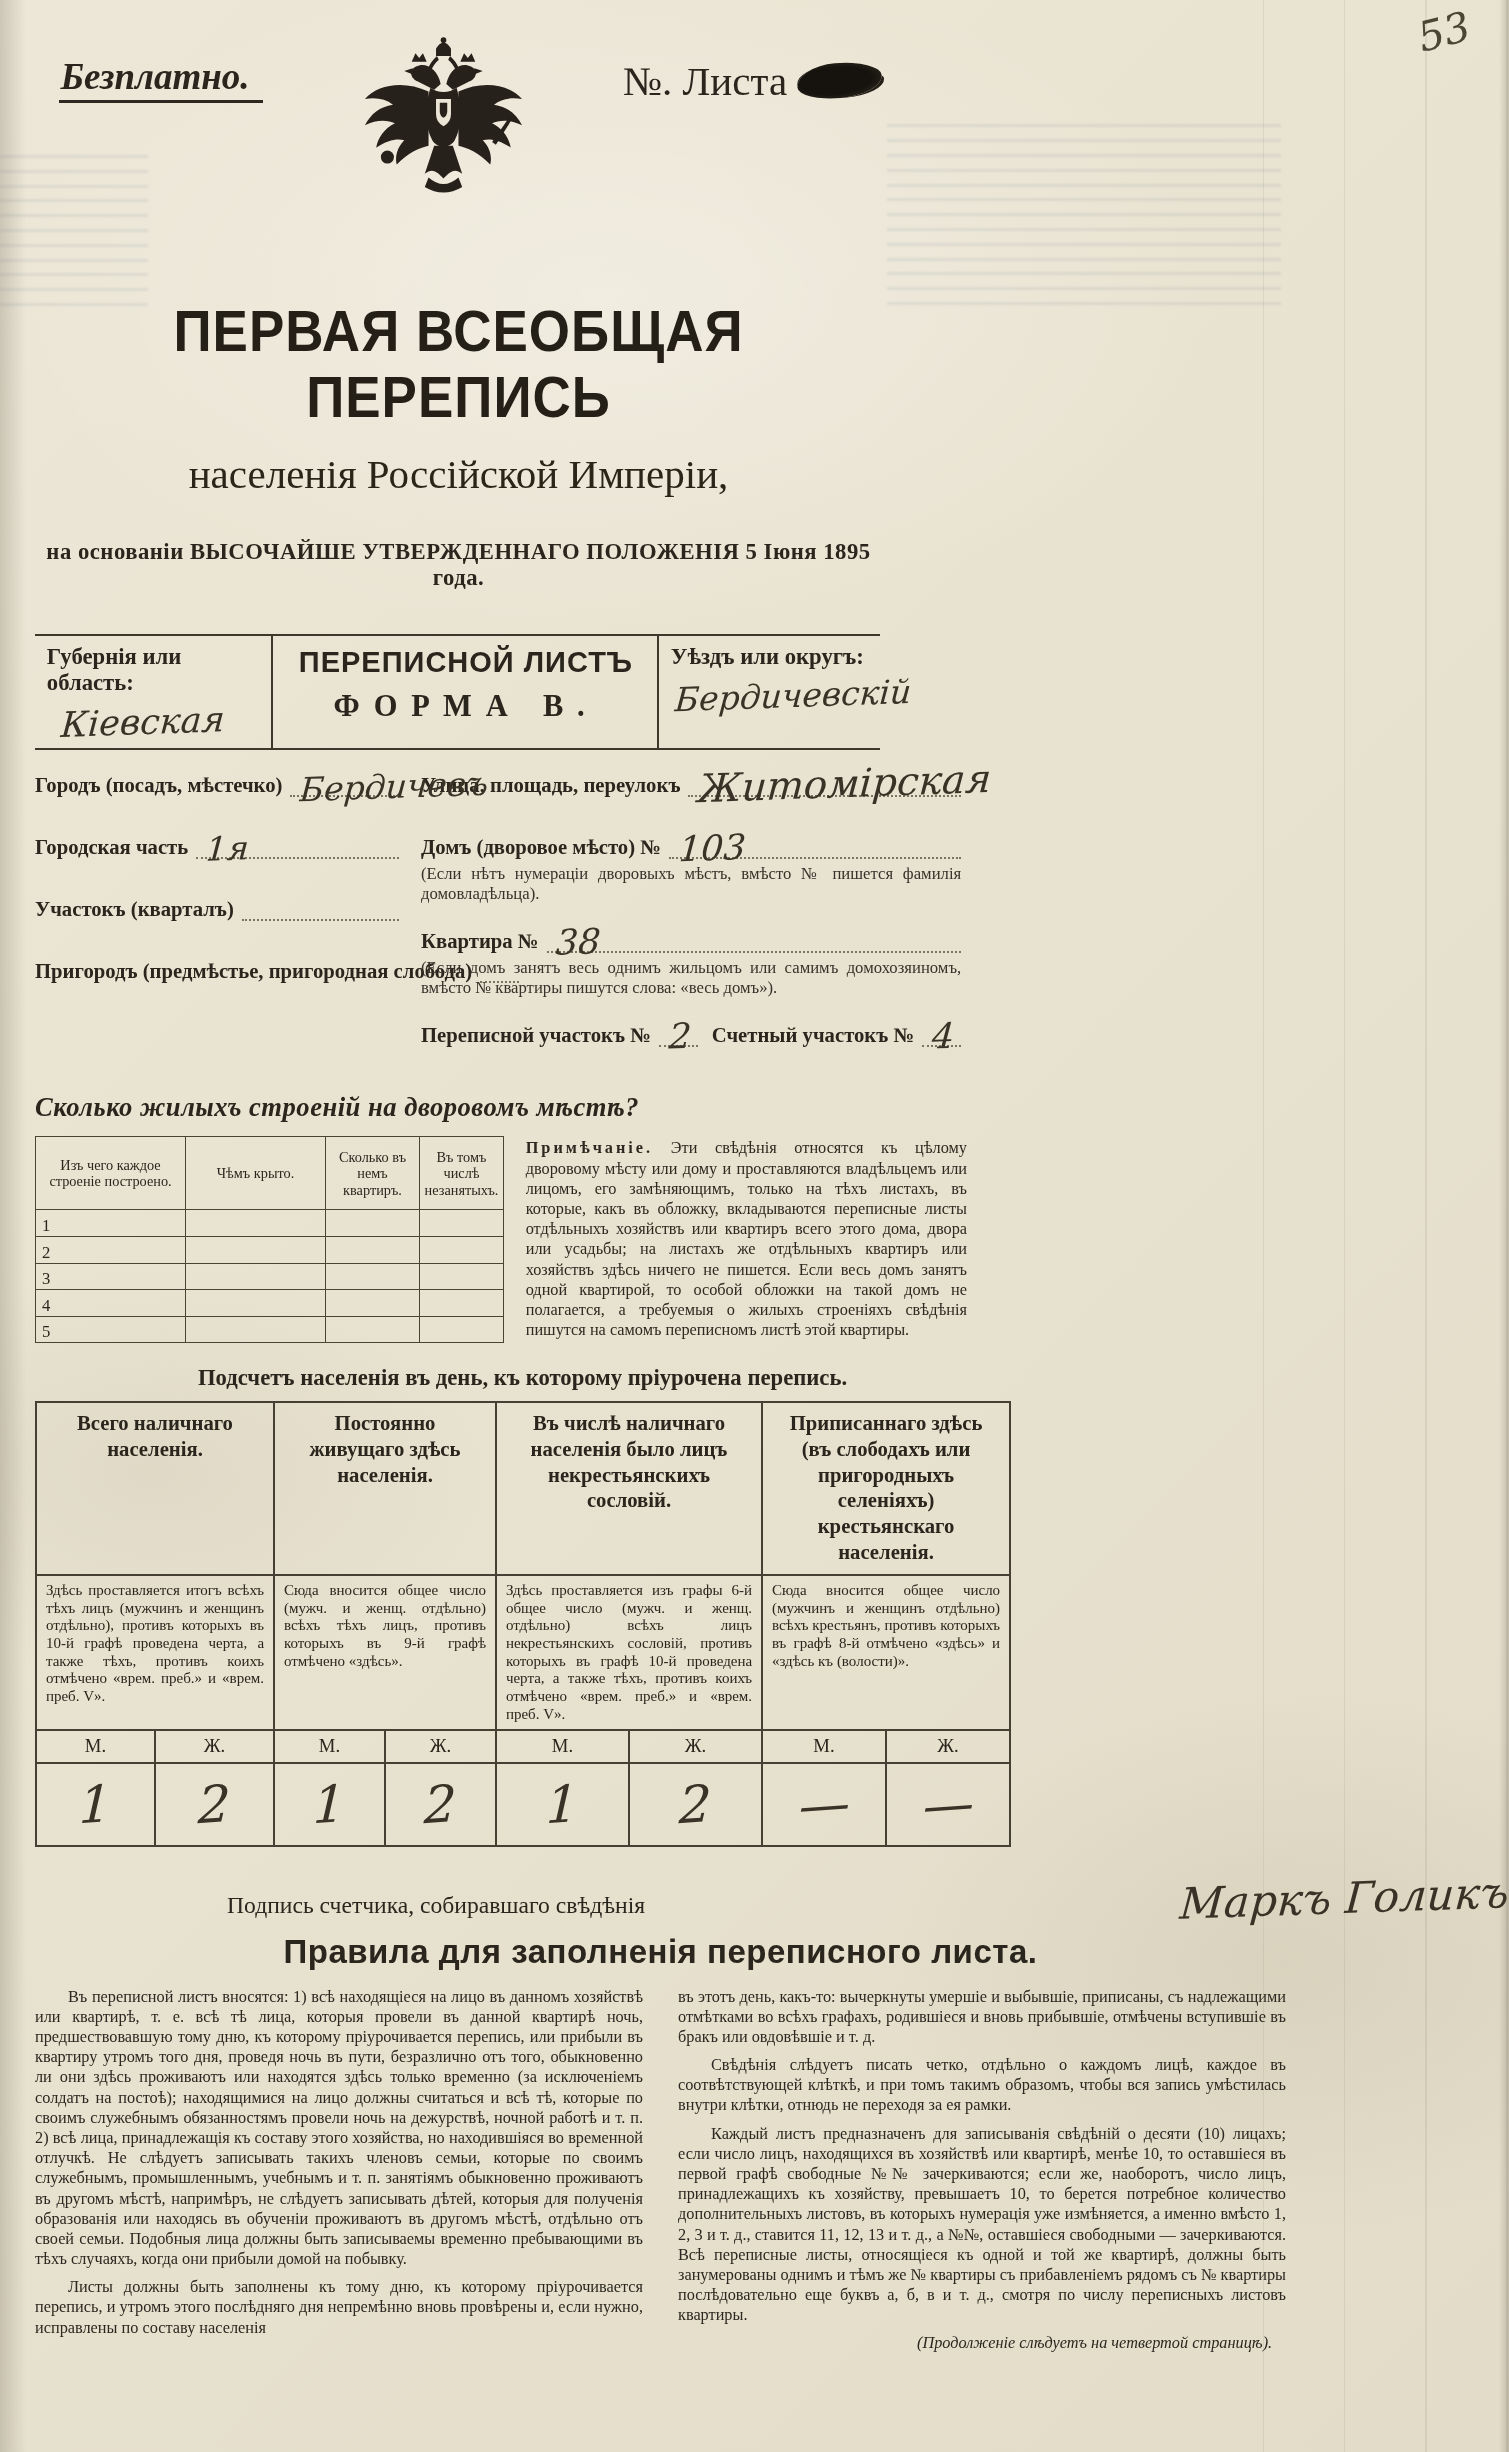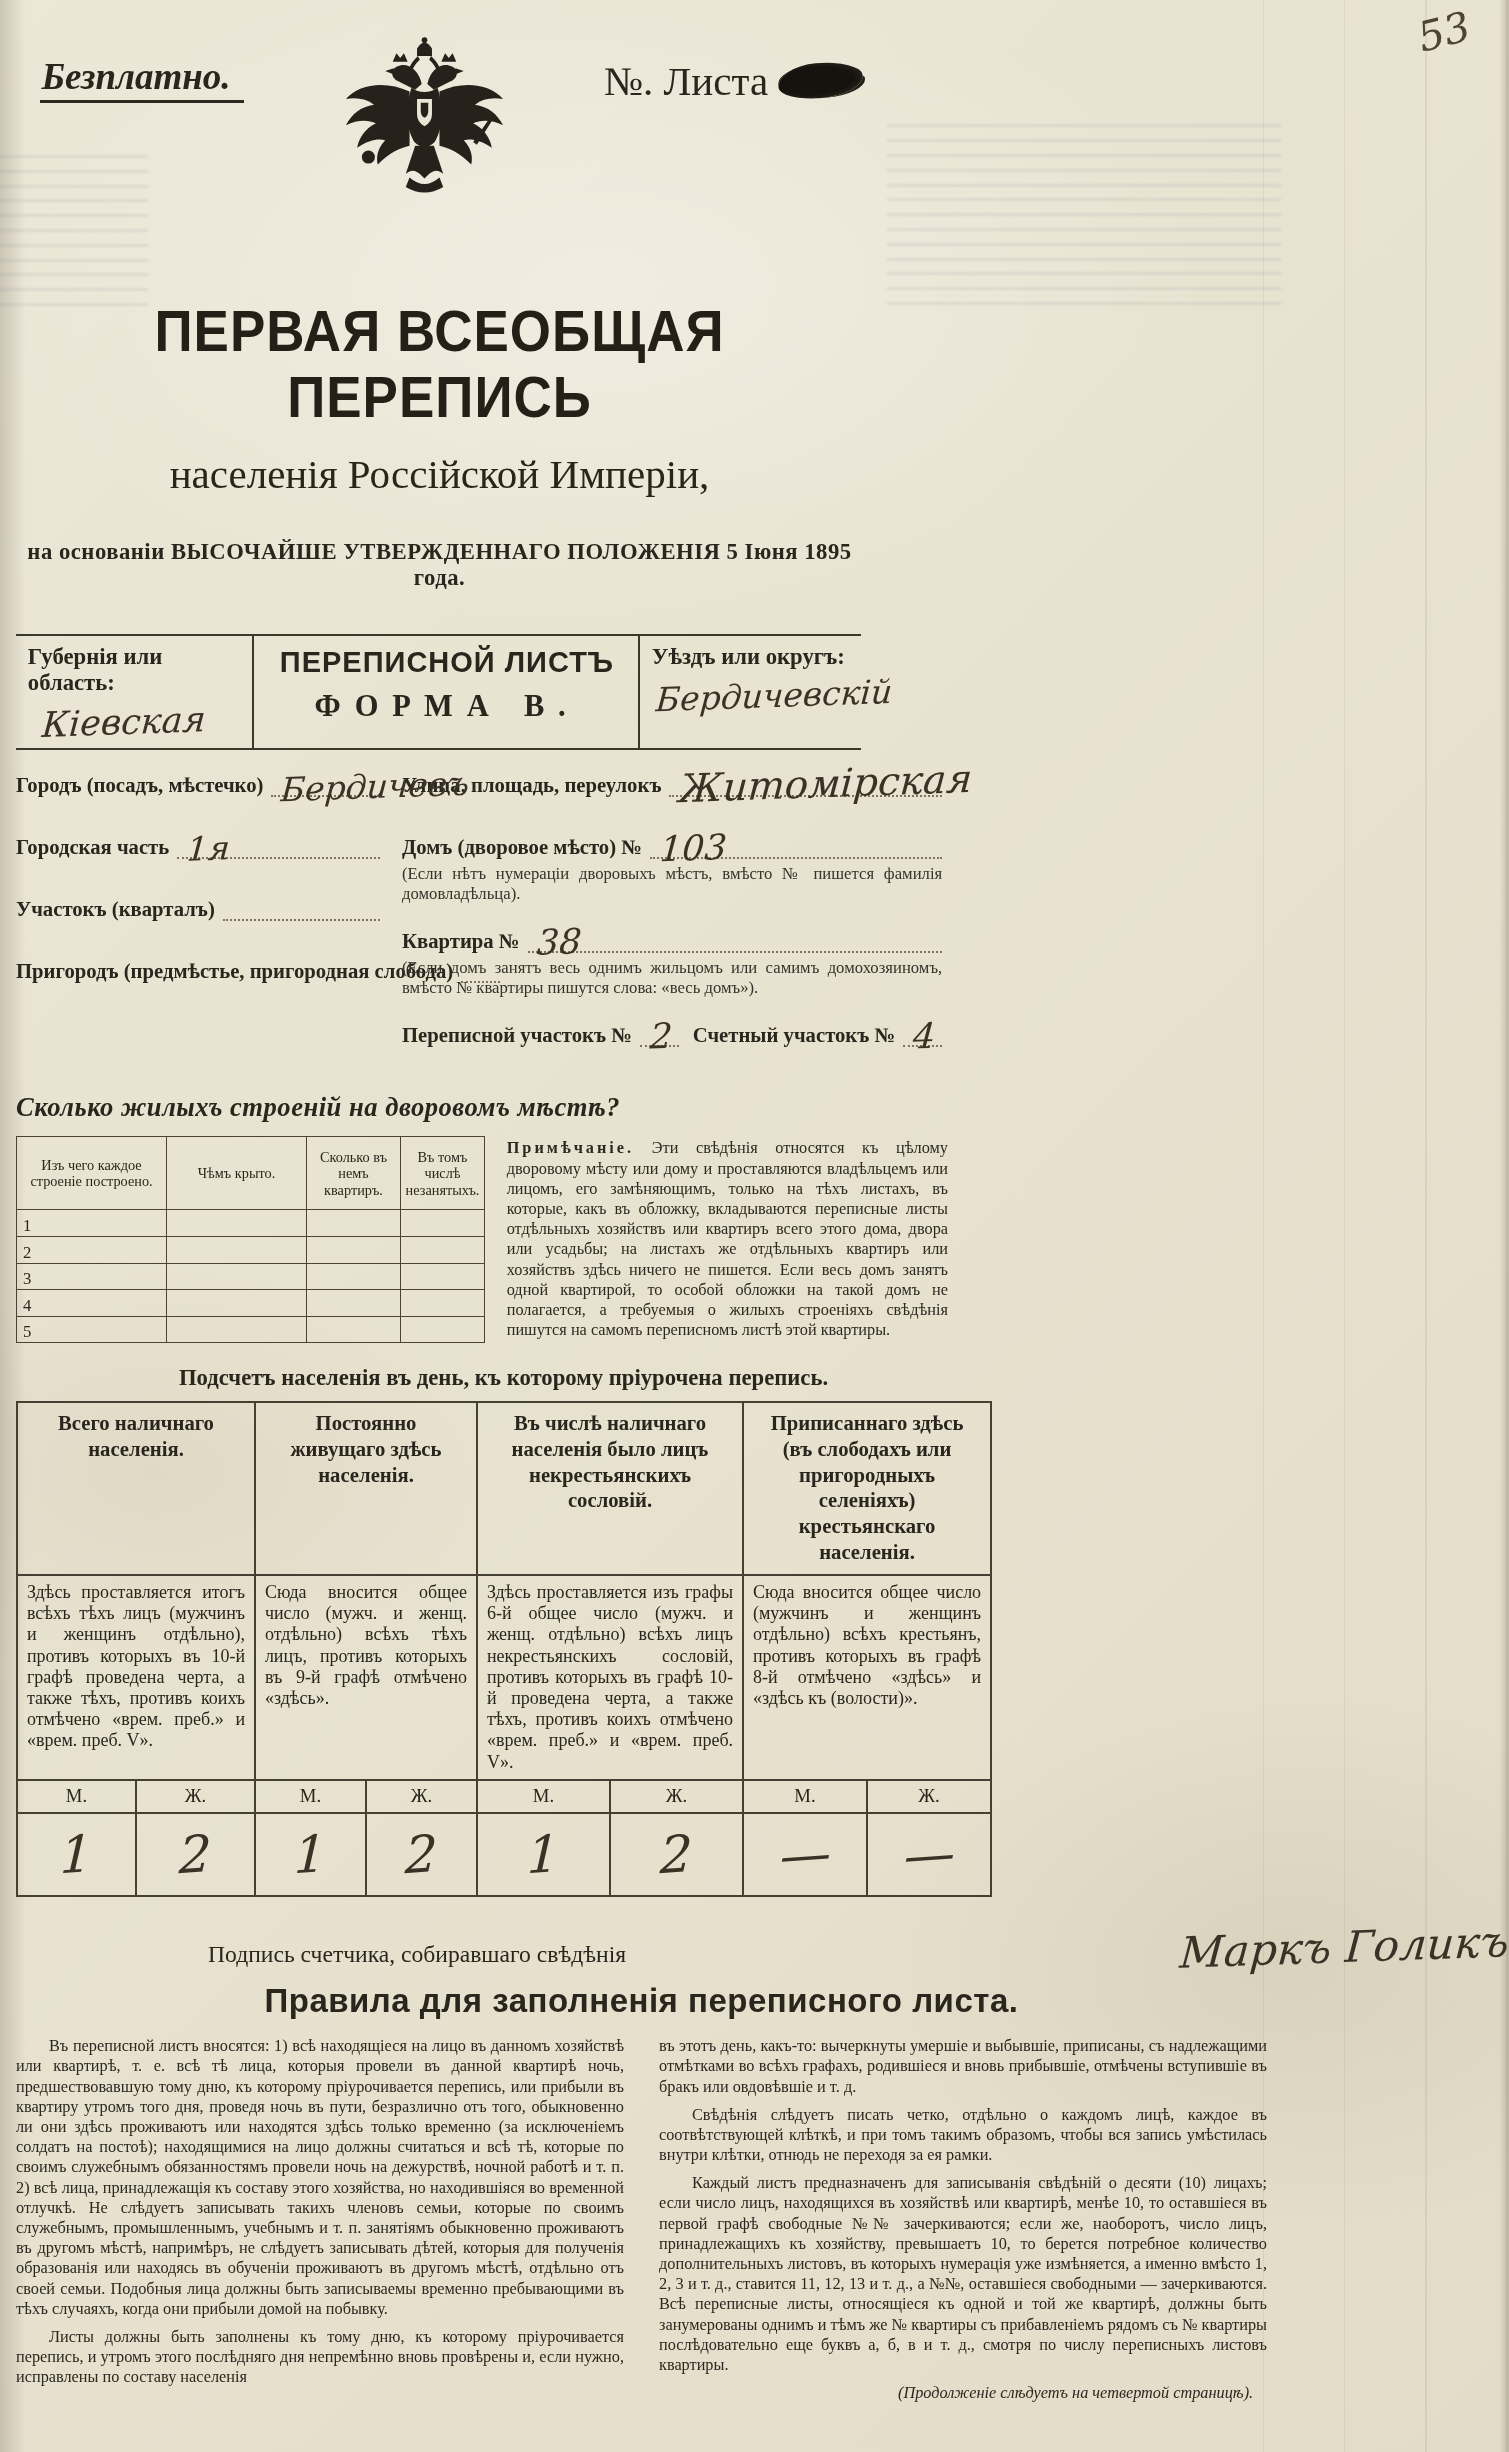--- a/index.html
+++ b/index.html
@@ -20,21 +20,21 @@
   .edge-right { position:absolute; right:0; top:0; bottom:0; width:9.9px;
     background:linear-gradient(270deg, rgba(60,50,35,.20), rgba(60,50,35,0)); }
   
   .bleed-cols { position:absolute; top:0; right:0; width:246px; height:100%;
     background:repeating-linear-gradient(90deg, rgba(110,100,80,.20) 0 1.5px, transparent 1.5px 81px);
     opacity:.55; filter:blur(0.4px); }
   .bleed-txt { position:absolute; filter:blur(1.1px); opacity:.30;
     background:repeating-linear-gradient(0deg, rgba(90,105,135,.38) 0 3px, transparent 3px 14.8px); }
   .bleed-tl { left:0; top:148px; width:148px; height:158px; }
   .bleed-tr { left:887px; top:118px; width:394px; height:187px; }
-  .content { position:relative; padding:35px 0 0 16px; }
+  .content { position:relative; padding:35px 0 0 35px; }
 
   
   .top-row { width:847px; display:flex; align-items:flex-start; justify-content:space-between; height:246px; }
   .free { margin-top:19.7px; margin-left:23.6px; font-size:37px; font-style:italic; font-weight:bold;
     border-bottom:3px solid #2e2920; padding:0 13.8px 2px 2px; }
   .eagle { width:187px; margin-top:0; }
   .sheetno { margin-top:21.7px; font-size:41px; white-space:nowrap; display:flex; align-items:center; }
   .blot { display:inline-block; width:85px; height:35px; margin-left:9.9px;
     background:radial-gradient(ellipse at 45% 50%, #16130e 55%, #2e2a20 85%, rgba(46,42,32,.2));
     border-radius:46% 54% 50% 50%/60% 45% 55% 40%; transform:rotate(-5deg);
@@ -87,21 +87,21 @@
   .btable td { height:26.6px; border-bottom:1.5px dotted #7c7460; font-size:16.7px; padding:0 5.9px; vertical-align:bottom; }
   .btable tr:last-child td { border-bottom:1.5px solid #4a4336; }
   .note { flex:1; font-size:16.3px; line-height:1.24; text-align:justify; color:#2e2920; padding-top:2px; }
   .note-title { letter-spacing:3px; font-weight:bold; }
 
   
   .count-title { width:975px; margin-top:21.7px; text-align:center; font-size:22.7px; font-weight:bold; }
   .ctable { width:975px; margin-top:9.9px; table-layout:fixed; }
   .ctable th, .ctable td { border:2px solid #463f33; vertical-align:top; }
   .ctable .chead { font-size:20.7px; font-weight:bold; text-align:center; padding:7.9px 9.9px; line-height:1.25; }
-  .ctable .cdesc { font-size:18px; line-height:1.18; text-align:justify; padding:5.9px 8.9px; font-weight:normal; }
+  .ctable .cdesc { font-size:15px; line-height:1.18; text-align:justify; padding:5.9px 8.9px; font-weight:normal; }
   .ctable .cmz { font-size:18.7px; text-align:center; padding:3.9px 0; height:33px; }
   .ctable .cval { height:83px; text-align:center; vertical-align:middle; }
   .cval .hw { font-size:51px; transform:rotate(-4deg) skewX(-6deg); }
 
   
   .sig { margin-top:25.6px; margin-left:192px; display:flex; align-items:baseline; gap:21.7px;justify-content:space-between; }
   .sig-label { font-size:23.6px; }
   .sig .hw { font-size:43px; }
 
   

